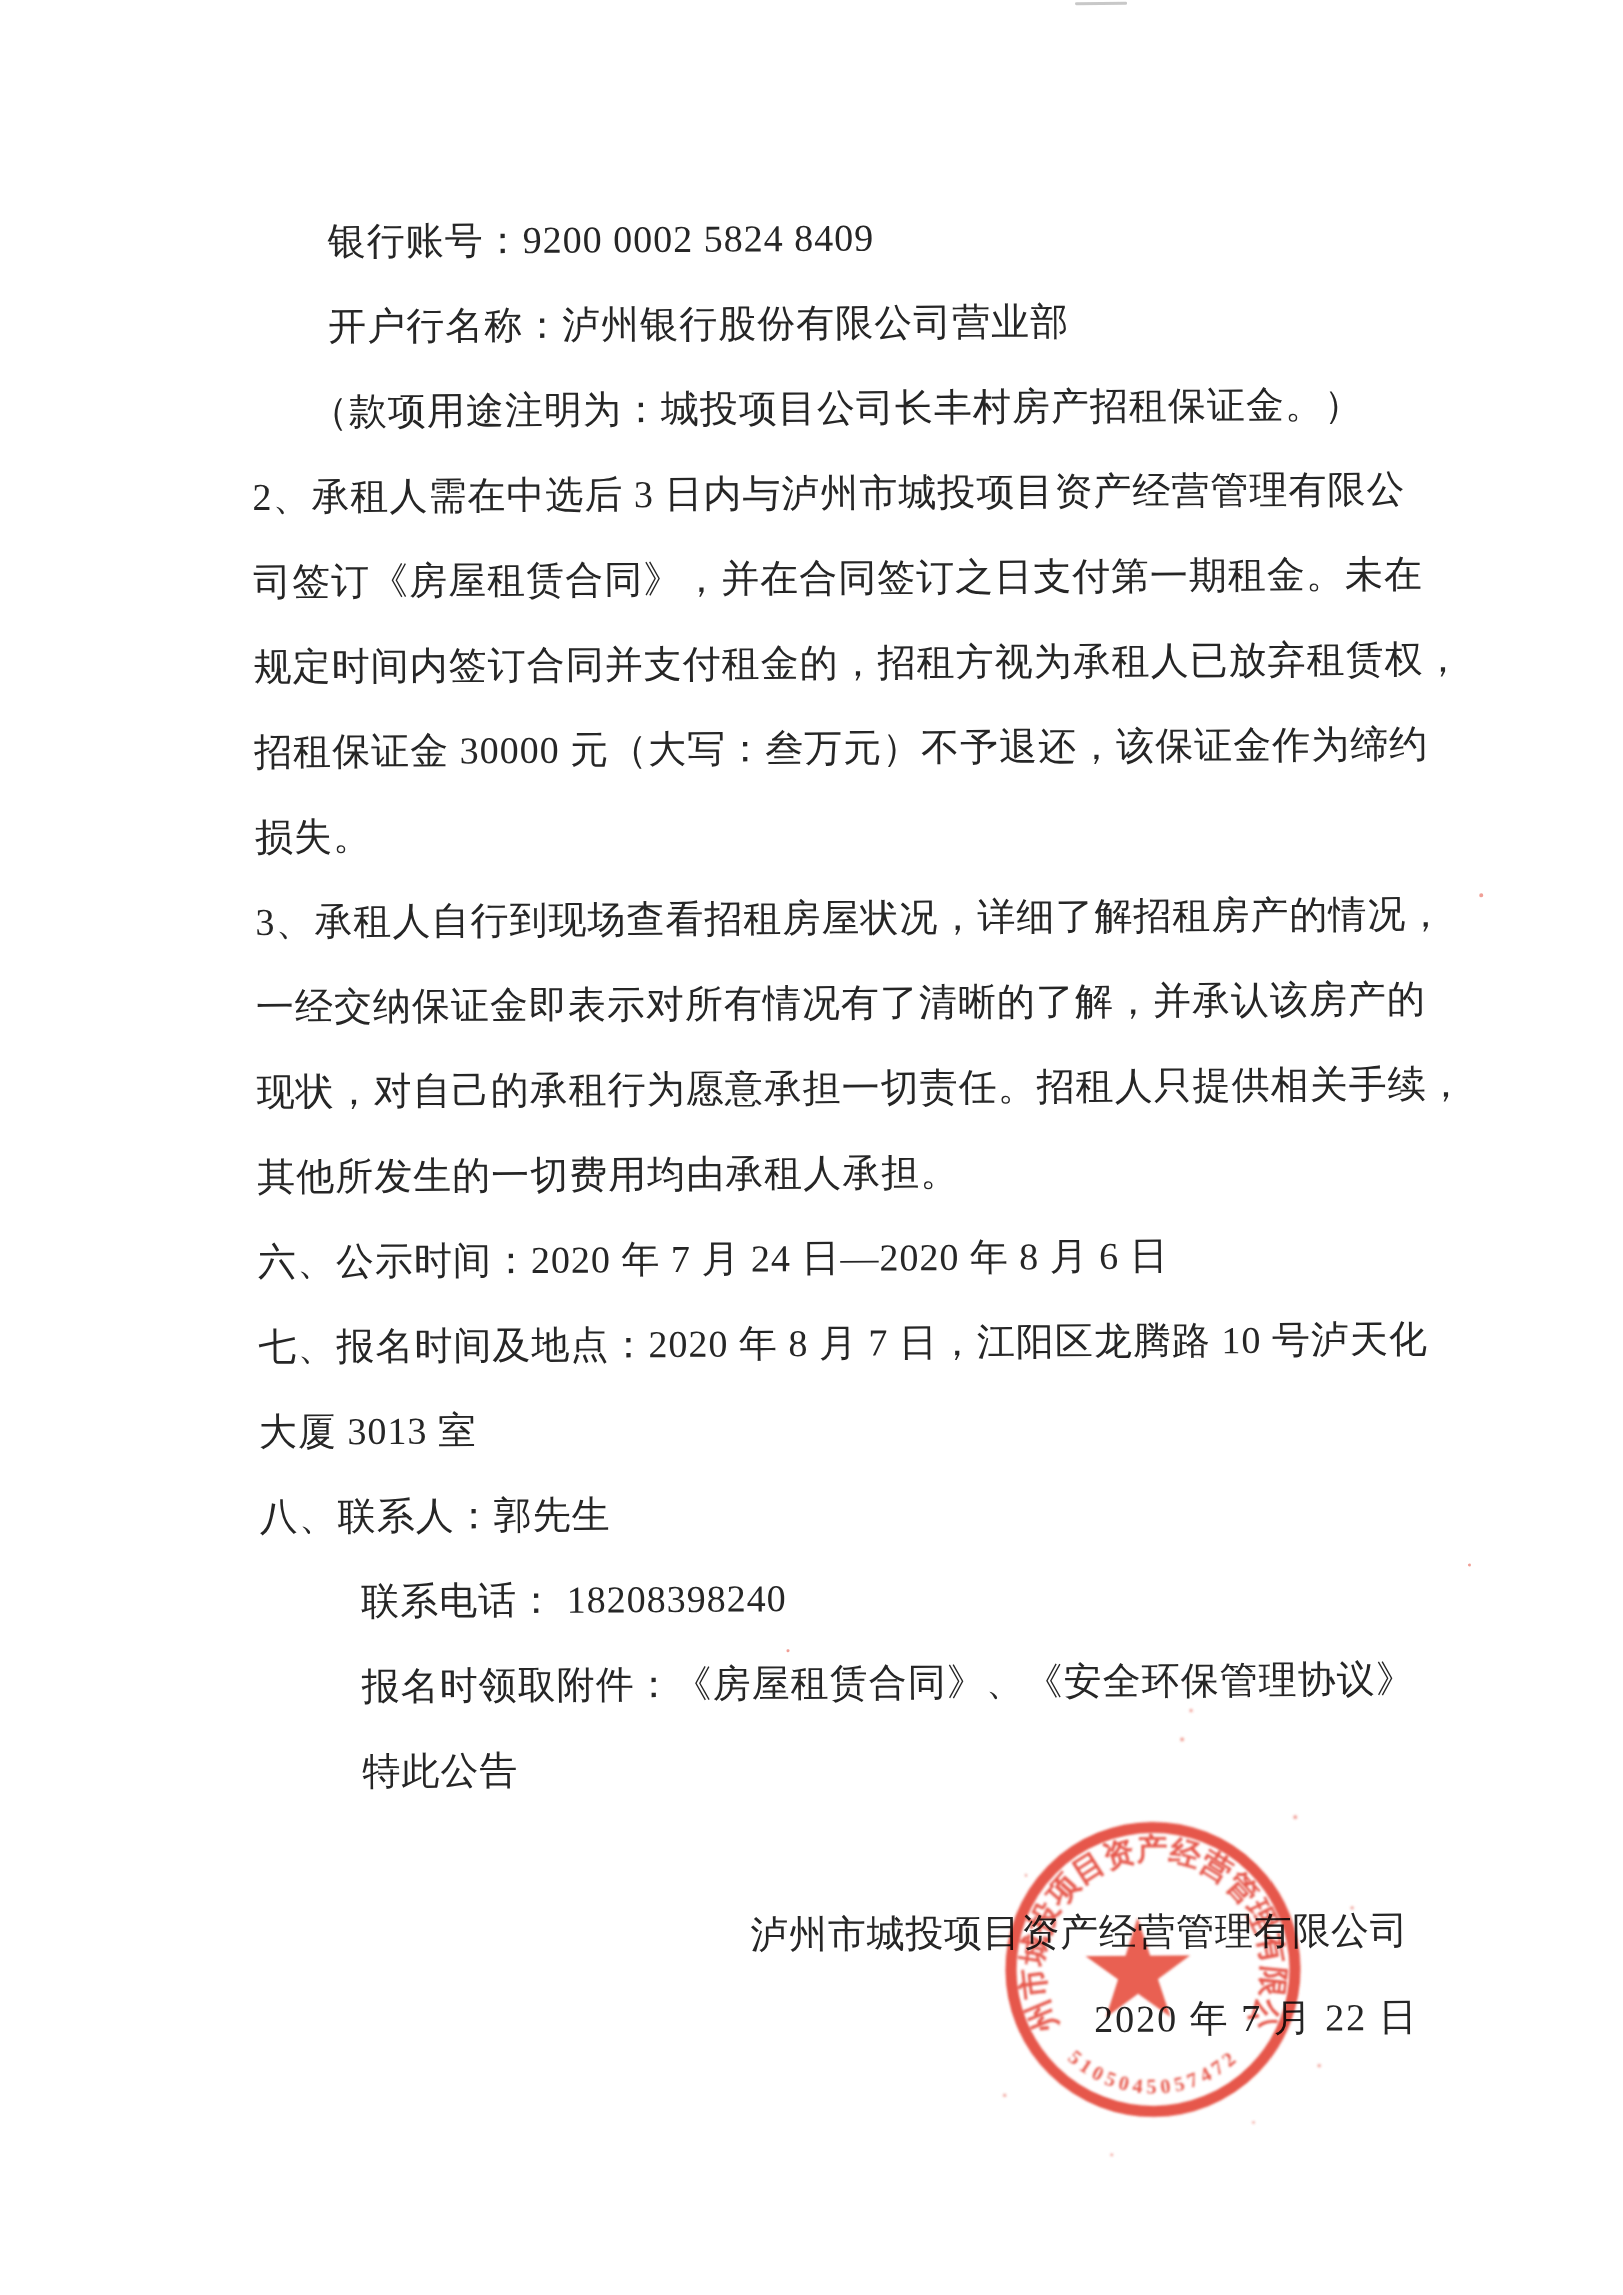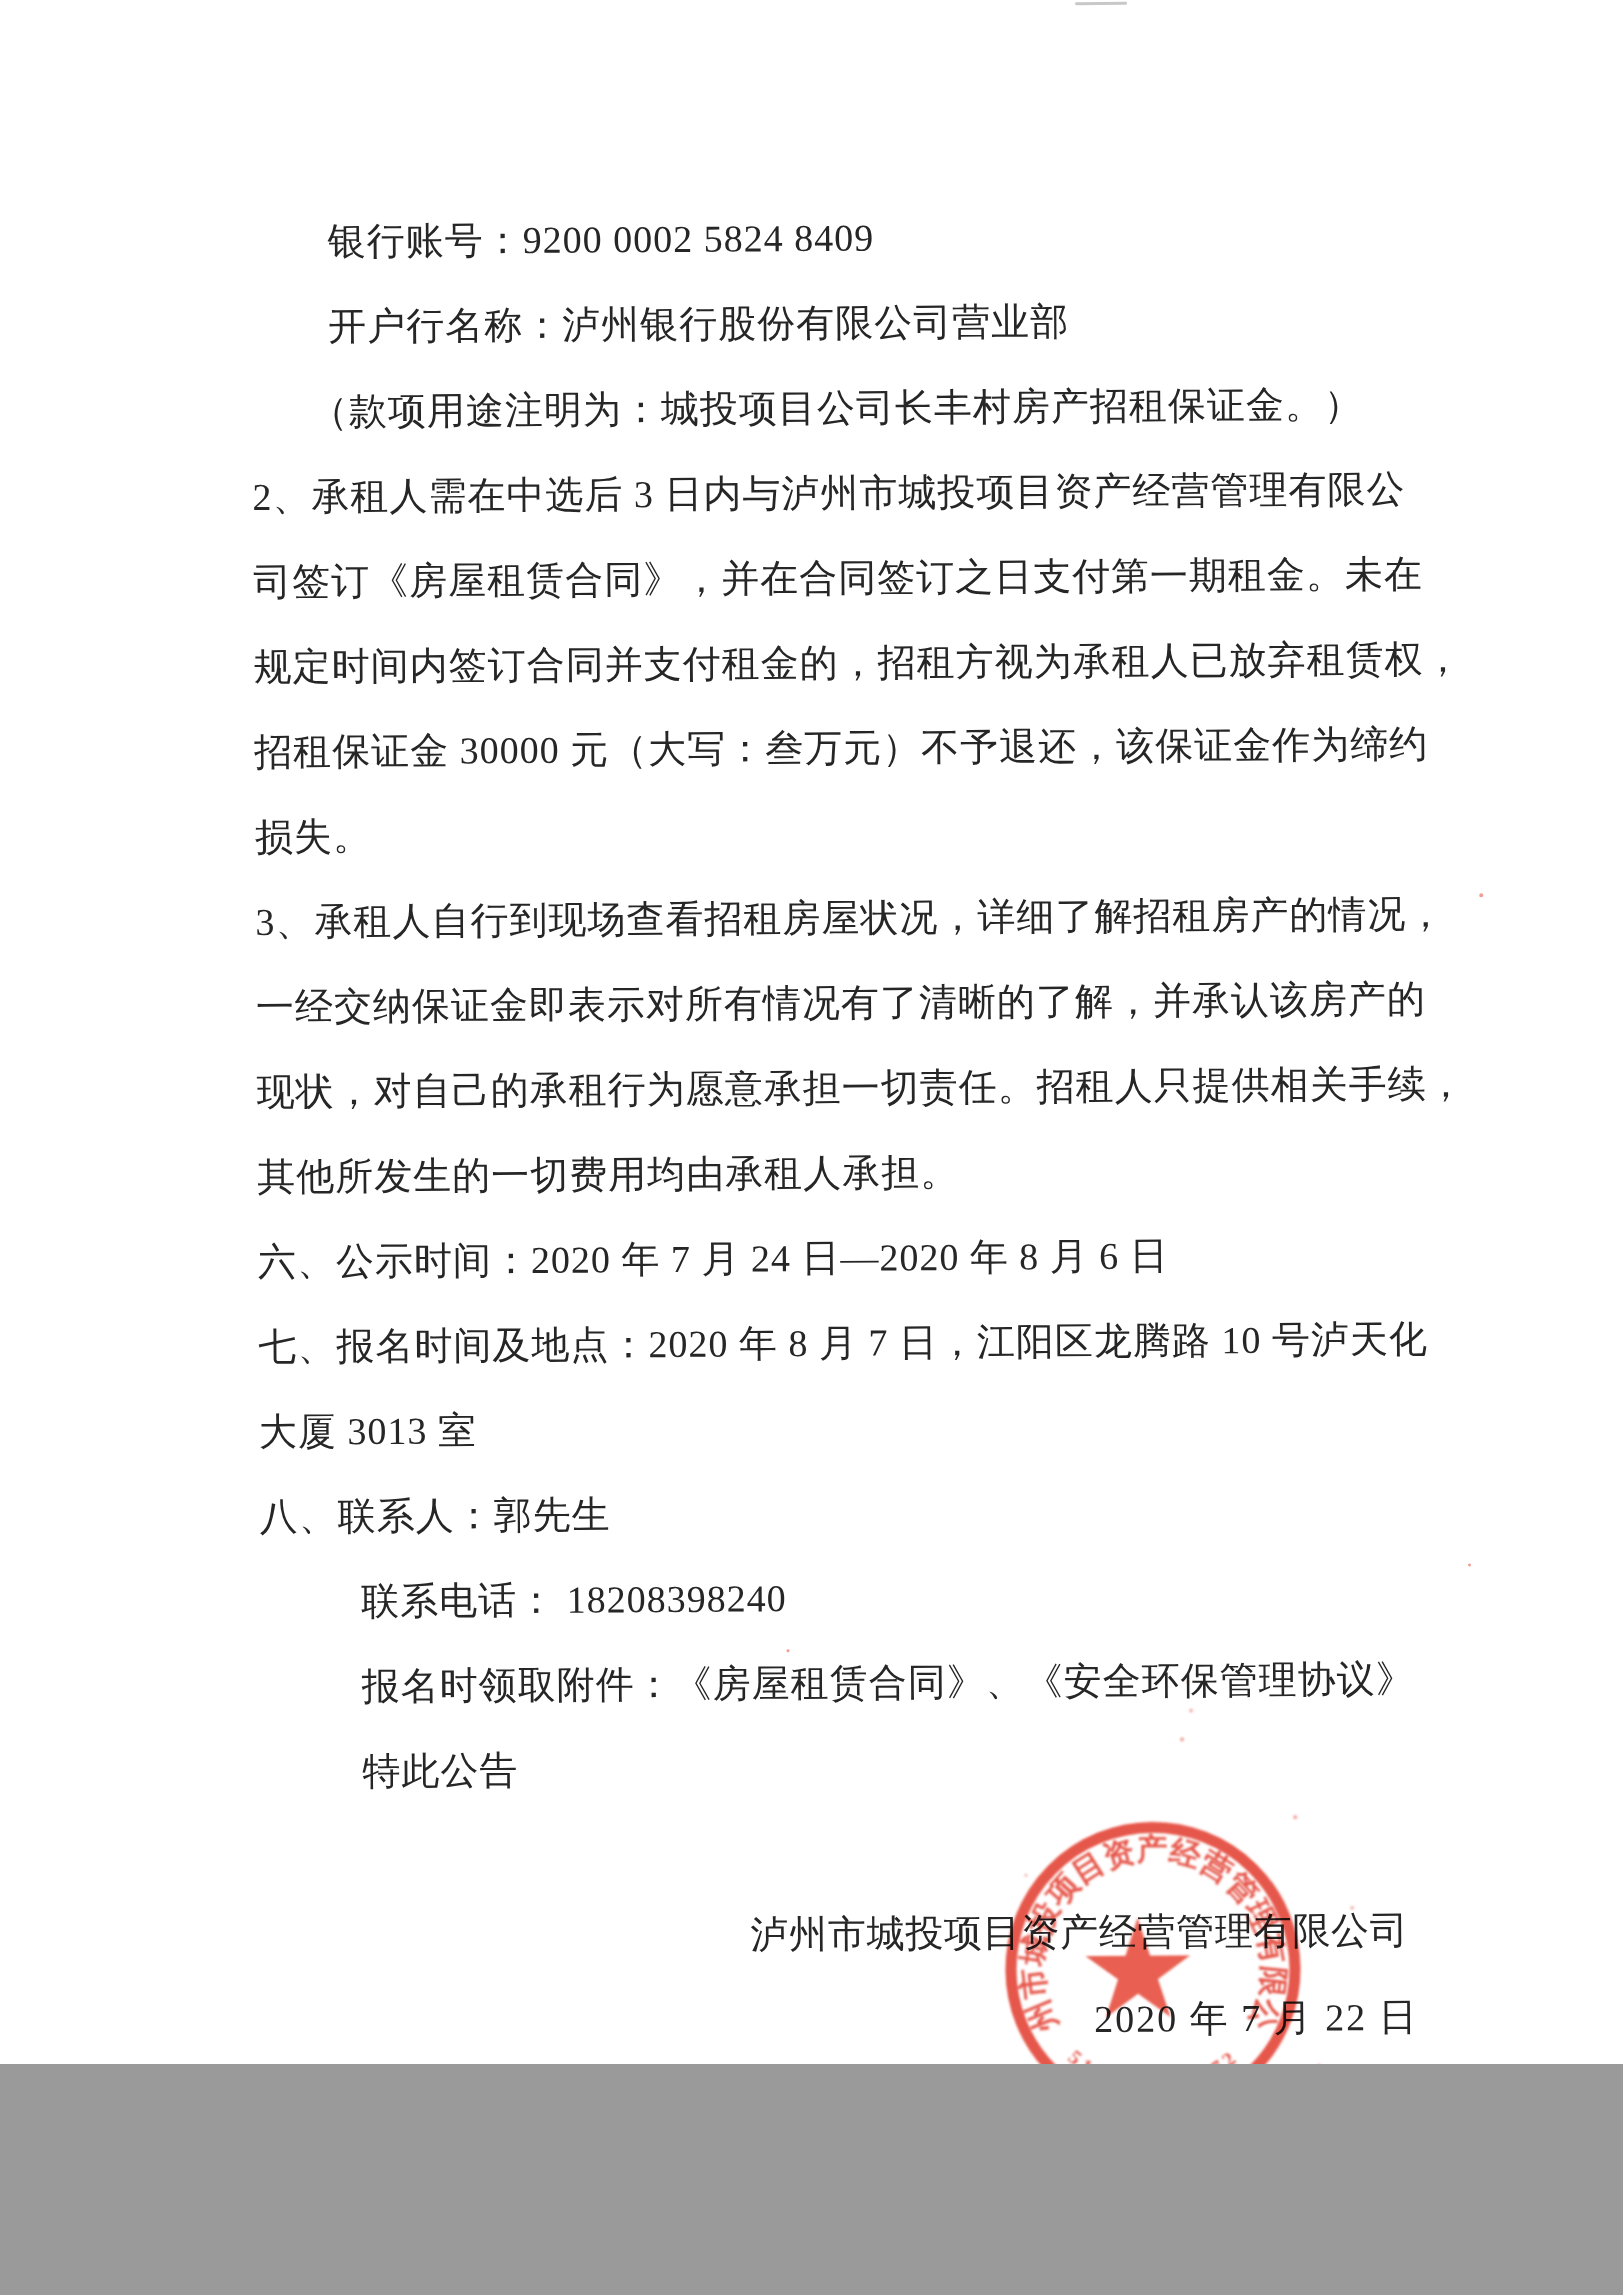--- a/index.html
+++ b/index.html
@@ -1,18 +1,18 @@
 <!DOCTYPE html>
 <html style="font-size:10.5px"><head>
 <meta charset="utf-8">
 <style>
   html,body{margin:0;padding:0;background:#9a9a9a;}
   .page{
     position:relative;
-    width:1623px;height:2064px;
+    width:1623px;height:2295px;
     background:#ffffff;
     overflow:hidden;
     font-family:"Liberation Serif","DejaVu Serif",serif;
     color:#262626;
   }
   .scan-layer{
     position:absolute;left:0;top:0;width:100%;height:100%;
     transform:rotate(-0.4deg);
     transform-origin:812px 1145px;
   }

